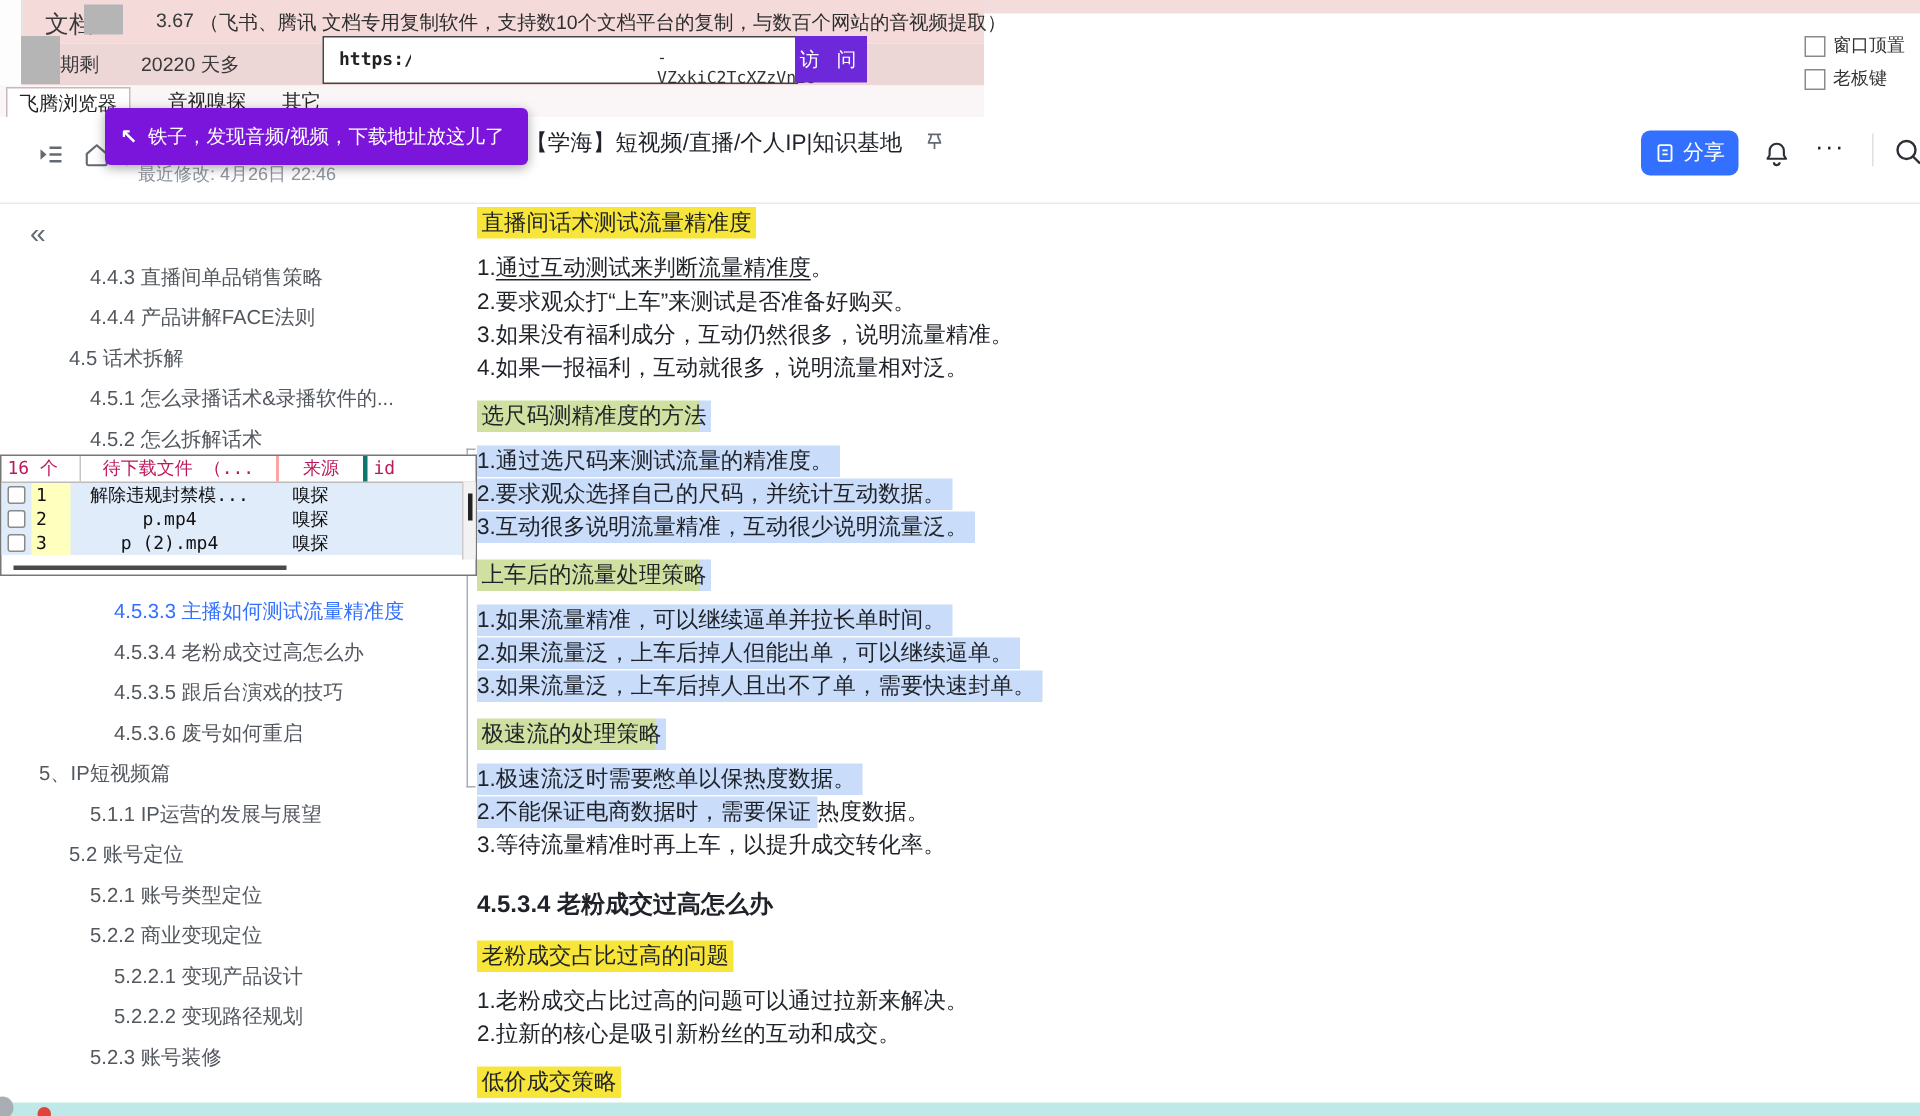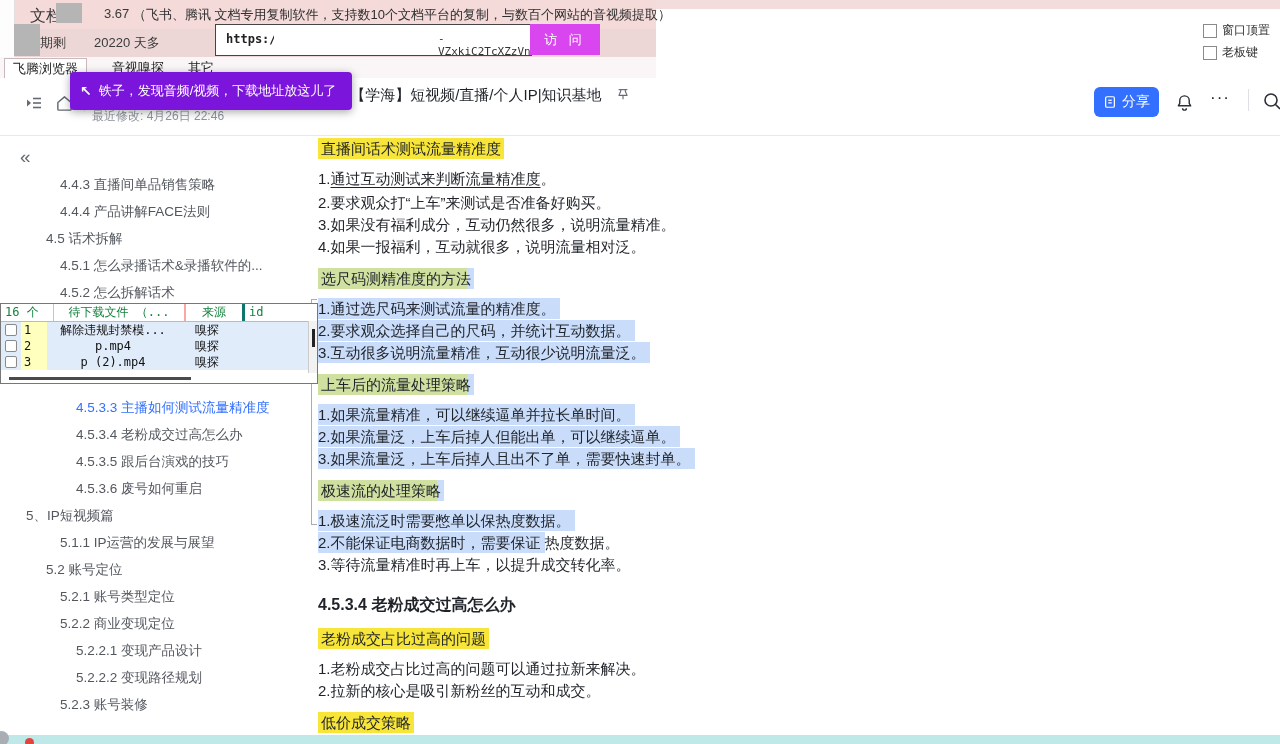--- a/index.html
+++ b/index.html
@@ -18,21 +18,21 @@
   #app-doc-label{left:30px;top:6px;font-size:16px;color:#3a3a3a;}
   #app-version{left:104px;top:6px;font-size:13px;color:#3a3a3a;}
   #app-tagline{left:133px;top:6px;font-size:13px;color:#2e2e2e;letter-spacing:0;}
   #app-expiry-label{left:40px;top:34px;font-size:13px;color:#3a3a3a;}
   #app-expiry-value{left:94px;top:34px;font-size:13px;color:#3a3a3a;}
 
   #url-box{left:215px;top:24px;width:315px;height:30px;background:#fff;border:1px solid #444;}
   #url-prefix{left:10px;top:7px;font-family:"DejaVu Sans Mono",monospace;font-size:12px;font-weight:bold;color:#222;}
   #url-tail{left:222px;top:7px;font-family:"DejaVu Sans Mono",monospace;font-size:11px;color:#333;}
   .url-redact{background:#fff;}
-  #visit-btn{left:530px;top:24px;width:70px;height:31px;background:#d946ef;color:#fff;
+  #visit-btn{left:530px;top:24px;width:48px;height:31px;background:#6d28d9;color:#fff;
     font-size:13px;display:flex;align-items:center;justify-content:center;letter-spacing:4px;}
 
   .topchk{left:1203px;font-size:12px;color:#333;display:flex;align-items:center;gap:5px;}
   .chk-sq{width:12px;height:12px;background:#fff;border:1px solid #8a8a8a;display:inline-block;}
 
   #tabs-row{left:0;top:57px;width:656px;height:21px;background:#faf6f7;border-bottom:1px solid #dcccce;}
   .tool-tab{position:absolute;top:1px;height:19px;line-height:19px;font-size:13px;color:#222;padding:0 8px;}
   .tool-tab.active{background:#fff;border:1px solid #c9b9ba;border-bottom:none;}
 
   
@@ -62,21 +62,21 @@
   #collapse-btn{left:20px;top:146px;font-size:19px;color:#646a73;}
   #sidebar{left:0;top:135px;width:312px;height:609px;padding-top:36px;box-sizing:border-box;}
   .s-item{height:27px;line-height:27px;font-size:13.5px;color:#53575e;white-space:nowrap;overflow:hidden;}
   .lvl0{padding-left:26px;}.lvl1{padding-left:46px;}.lvl2{padding-left:60px;}.lvl3{padding-left:76px;}
   .s-item.active{color:#3370ff;}
   #s-spacer{height:88px;}
 
   
   #dl-panel{left:0;top:303px;width:318px;height:81px;background:#fff;border:1px solid #777;
     box-sizing:border-box;font-family:"DejaVu Sans Mono",monospace;font-size:12px;z-index:20;}
-  .dl-head{display:flex;height:17px;line-height:17px;border-bottom:1px solid #bbb;color:#15803d;}
+  .dl-head{display:flex;height:17px;line-height:17px;border-bottom:1px solid #bbb;color:#be185d;}
   .dl-head .c1{width:48px;padding-left:4px;border-right:1px solid #c5c5c5;}
   .dl-head .c2{width:130px;text-align:center;border-right:2px solid #fca5a5;}
   .dl-head .c3{width:56px;text-align:center;border-right:3px solid #0f766e;}
   .dl-head .c4{width:48px;padding-left:4px;}
   .dl-row{display:flex;height:16px;line-height:16px;background:#e1ecfb;color:#111;}
   .dl-cb{width:20px;display:flex;align-items:center;justify-content:center;}
   .dl-cb i{width:10px;height:10px;background:#fff;border:1px solid #8a8a8a;border-radius:2px;}
   .dl-num{width:26px;background:#ffffbe;padding-left:3px;box-sizing:border-box;}
   .dl-file{width:132px;text-align:center;white-space:nowrap;overflow:hidden;}
   .dl-src{width:56px;text-align:center;}

